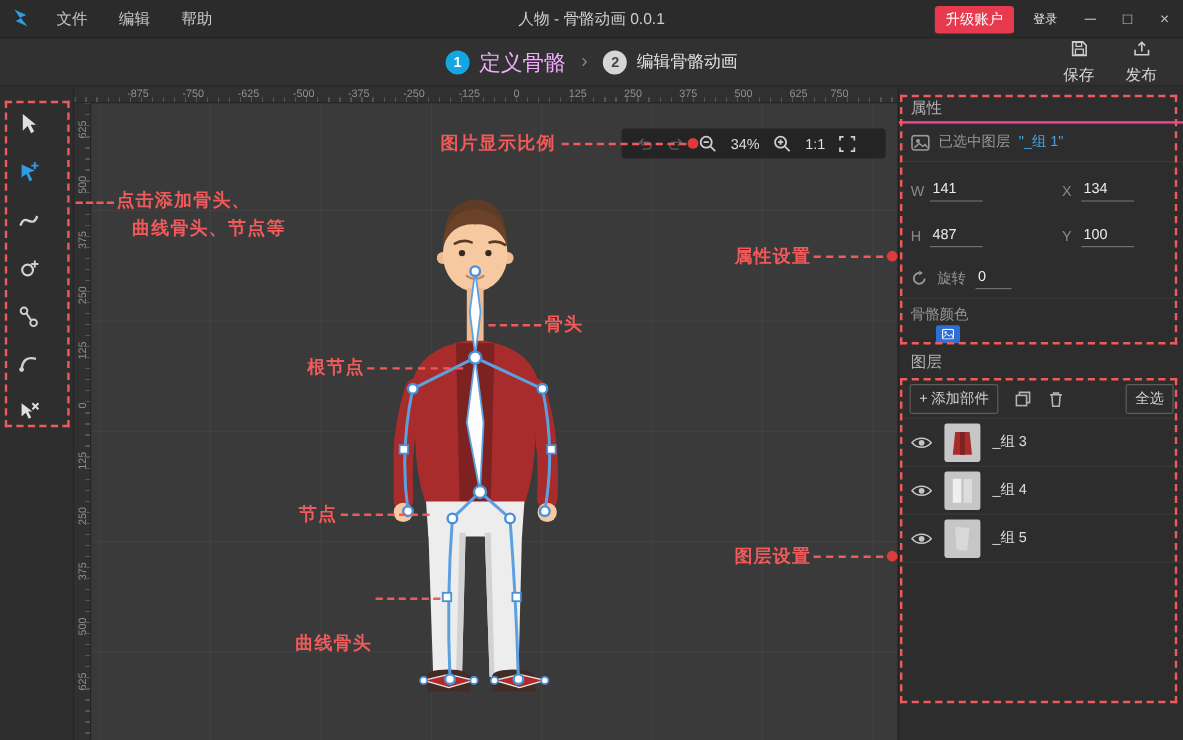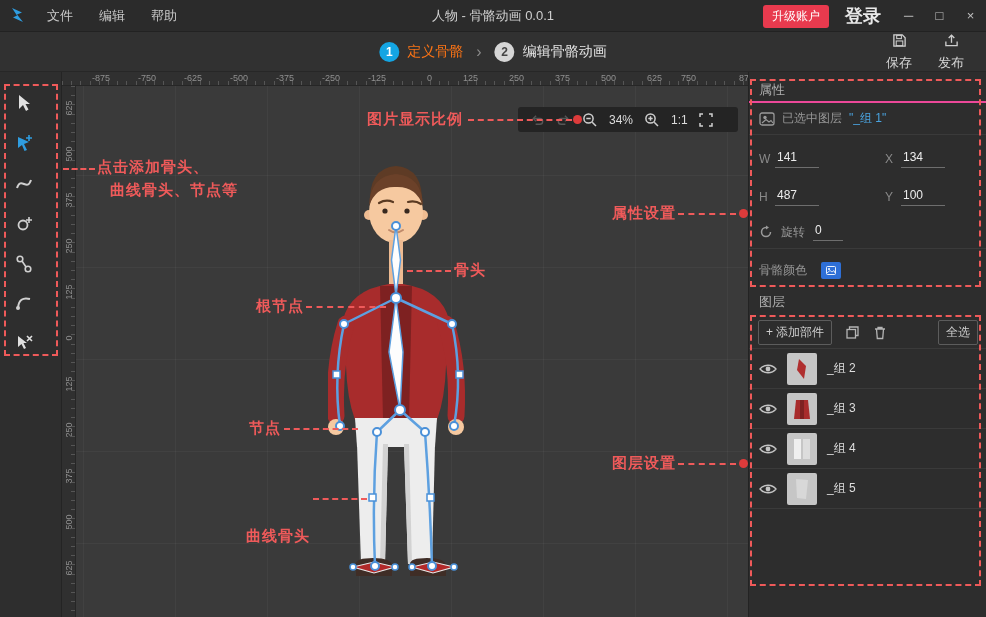--- a/index.html
+++ b/index.html
@@ -8,48 +8,48 @@
   .app { position: relative; width: 986px; height: 617px; overflow: hidden; background: #333; }
 
   
   .titlebar { position: absolute; left:0; top:0; width:986px; height:32px; background:#2b2b2b; border-bottom:1px solid #222; display:flex; align-items:center; z-index:5; }
   .logo { margin-left:8px; width:20px; height:20px; display:flex; }
   .menus { display:flex; margin-left:6px; }
   .menu { padding:0 13px; font-size:13px; color:#c9c9c9; line-height:32px; cursor:default; }
   .win-title { position:absolute; left:50%; transform:translateX(-50%); color:#cfcfcf; font-size:13px; white-space:nowrap; }
   .tb-right { position:absolute; right:0; top:0; height:32px; display:flex; align-items:center; }
   .upgrade-btn { background:#e83a4e; color:#fff; border:none; border-radius:3px; font-size:12px; padding:3px 9px; margin-right:16px; font-family:inherit; }
-  .login { color:#e8e8e8; font-size:18px; margin-right:12px;font-weight:bold; }
+  .login { color:#e8e8e8; font-size:10px; margin-right:12px; }
   .winctl { width:31px; text-align:center; color:#c0c0c0; font-size:13px; line-height:32px; }
 
   
   .toolbar2 { position:absolute; left:0; top:32px; width:986px; height:40px; background:#313131; border-bottom:1px solid #272727; z-index:5; }
   .steps { position:absolute; left:50%; top:0; transform:translateX(-50%); height:40px; display:flex; align-items:center; gap:8px; white-space:nowrap; }
   .step-circle { width:20px; height:20px; border-radius:50%; font-size:12px; font-weight:bold; display:flex; align-items:center; justify-content:center; flex:none; }
   .step-circle.on { background:#14a5e3; color:#fff; }
   .step-circle.off { background:#d6d6d6; color:#444; }
-  .step-label.on { color:#f97316; font-size:14px; }
+  .step-label.on { color:#f0abfc; font-size:18px; }
   .step-label.off { color:#e3e3e3; font-size:14px; }
   .step-sep { color:#8a8a8a; font-size:16px; margin:0 5px; }
   .tb-actions { position:absolute; right:22px; top:0; height:40px; display:flex; align-items:center; gap:26px; }
   .tb-action { display:flex; align-items:center; gap:6px; color:#d5d5d5; font-size:13px; cursor:default;flex-direction:column; }
 
   
   .tools { position:absolute; left:0; top:72px; width:62px; height:545px; background:#2e2e2e; border-right:1px solid #242424; z-index:2; }
   .tool { position:absolute; left:11px; width:26px; height:26px; display:flex; align-items:center; justify-content:center; }
 
   
   .canvas { position:absolute; left:62px; top:72px; width:686px; height:545px; background-color:#3a3a3a; z-index:1;
     background-image: linear-gradient(rgba(255,255,255,0.035) 1px, transparent 1px),
                       linear-gradient(90deg, rgba(255,255,255,0.035) 1px, transparent 1px);
     background-size: 92px 92px; background-position: 21px 11px; }
   .ruler-top { position:absolute; left:62px; top:72px; width:686px; height:14px; background:#303030; border-bottom:1px solid #262626; overflow:hidden; z-index:3; }
   .ruler-top::after { content:""; position:absolute; left:0; bottom:0; width:100%; height:4px;
     background: repeating-linear-gradient(90deg, #555 0 1px, transparent 1px 9.2px); }
-  .rnum { position:absolute; top:1px; width:24px; text-align:right; font-size:9px; color:#909090; }
+  .rnum { position:absolute; top:1px; width:24px; text-align:left; font-size:9px; color:#909090;margin-left:20px; }
   .ruler-left { position:absolute; left:62px; top:86px; width:14px; height:531px; background:#303030; border-right:1px solid #262626; overflow:hidden; z-index:3; }
   .ruler-left::after { content:""; position:absolute; right:0; top:0; height:100%; width:4px;
     background: repeating-linear-gradient(180deg, #555 0 1px, transparent 1px 9.2px); }
   .rnumv { position:absolute; left:-5px; width:24px; text-align:center; font-size:9px; color:#909090; transform:rotate(-90deg); }
 
   .zoombar { position:absolute; left:518px; top:107px; width:220px; height:25px; background:#242424; border-radius:3px; display:flex; align-items:center; padding:0 12px; gap:11px; z-index:4; }
   .zb-txt { color:#dcdcdc; font-size:12px; }
   .zb-ico { display:flex; }
 
   .character { position:absolute; left:328px; top:160px; z-index:4; }
@@ -60,21 +60,21 @@
   .sel-row { position:absolute; left:0; top:29px; width:238px; height:34px; border-top:2px solid #ec4899; border-bottom:1px solid #3a3a3a; display:flex; align-items:center; padding:0 10px; gap:7px; }
   .sel-label { color:#979797; font-size:12px; white-space:nowrap; }
   .sel-value { color:#4aa3df; font-size:12px; white-space:nowrap; }
   .dim-row { position:absolute; left:10px; width:218px; height:34px; display:flex; align-items:center; }
   .dim-label { color:#8a8a8a; font-size:12px; width:16px; }
   .dim-label.xcol { margin-left:66px; }
   .dim-field { color:#ececec; font-size:12px; border-bottom:1px solid #6e6e6e; width:44px; padding:0 2px 3px; }
   .dim-field.rotf { width:30px; }
   .rot-row { position:absolute; left:10px; top:146px; height:28px; display:flex; align-items:center; gap:8px; }
   .hsep { position:absolute; left:0; width:238px; height:1px; background:#3a3a3a; }
-  .color-row { position:absolute; left:10px; top:182px; height:32px; display:flex; align-items:center; }
+  .color-row { position:absolute; left:10px; top:182px; height:32px; display:flex; align-items:center;flex-direction:column; }
   .swatch { margin-left:14px; width:20px; height:17px; background:#2e6fd6; border-radius:2px; display:flex; align-items:center; justify-content:center; }
   .ltb { position:absolute; left:0; top:246px; width:238px; height:28px; display:flex; align-items:center; padding:0 9px; }
   .btn-outline { border:1px solid #5c5c5c; border-radius:2px; color:#cfcfcf; font-size:12px; padding:3px 7px; background:transparent; display:flex; gap:3px; align-items:center; font-family:inherit; }
   .ltb-ico { display:flex; margin-left:13px; }
   .select-all { margin-left:auto; }
   .layer-list { position:absolute; left:0; top:276px; width:238px; border-top:1px solid #3a3a3a; }
   .layer-row { height:40px; display:flex; align-items:center; padding:0 10px; gap:10px; border-bottom:1px solid #3a3a3a; }
   .eye { display:flex; width:18px; }
   .thumb { width:30px; height:32px; background:#c6c6c6; border-radius:2px; display:flex; align-items:center; justify-content:center; overflow:hidden; }
   .lname { color:#dedede; font-size:12px; white-space:nowrap; }
@@ -397,34 +397,20 @@
     <div class="layer-list">
       <div class="layer-row">
         <span class="eye">
           <svg width="18" height="12" viewBox="0 0 18 12">
               <path d="M1,6 C5,1 13,1 17,6 C13,11 5,11 1,6 Z" stroke="#c4c4c4" stroke-width="1.3" fill="none"></path>
               <circle cx="9" cy="6" r="2.4" fill="#c4c4c4"></circle>
             </svg>
         </span>
         <span class="thumb">
           <svg width="30" height="32" viewBox="0 0 30 32">
-              <polygon points="12,6 19,13 17,26 10,17" fill="#b02f2f"></polygon>
-            </svg>
-        </span>
-        <span class="lname">_组 2</span>
-      </div>
-      <div class="layer-row">
-        <span class="eye">
-          <svg width="18" height="12" viewBox="0 0 18 12">
-              <path d="M1,6 C5,1 13,1 17,6 C13,11 5,11 1,6 Z" stroke="#c4c4c4" stroke-width="1.3" fill="none"></path>
-              <circle cx="9" cy="6" r="2.4" fill="#c4c4c4"></circle>
-            </svg>
-        </span>
-        <span class="thumb">
-          <svg width="30" height="32" viewBox="0 0 30 32">
               <path d="M9,7 L21,7 L23,26 L7,26 Z" fill="#a82c2c"></path>
               <path d="M13,7 L17,7 L17,26 L13,26 Z" fill="#7e2121"></path>
             </svg>
         </span>
         <span class="lname">_组 3</span>
       </div>
       <div class="layer-row">
         <span class="eye">
           <svg width="18" height="12" viewBox="0 0 18 12">
               <path d="M1,6 C5,1 13,1 17,6 C13,11 5,11 1,6 Z" stroke="#c4c4c4" stroke-width="1.3" fill="none"></path>

